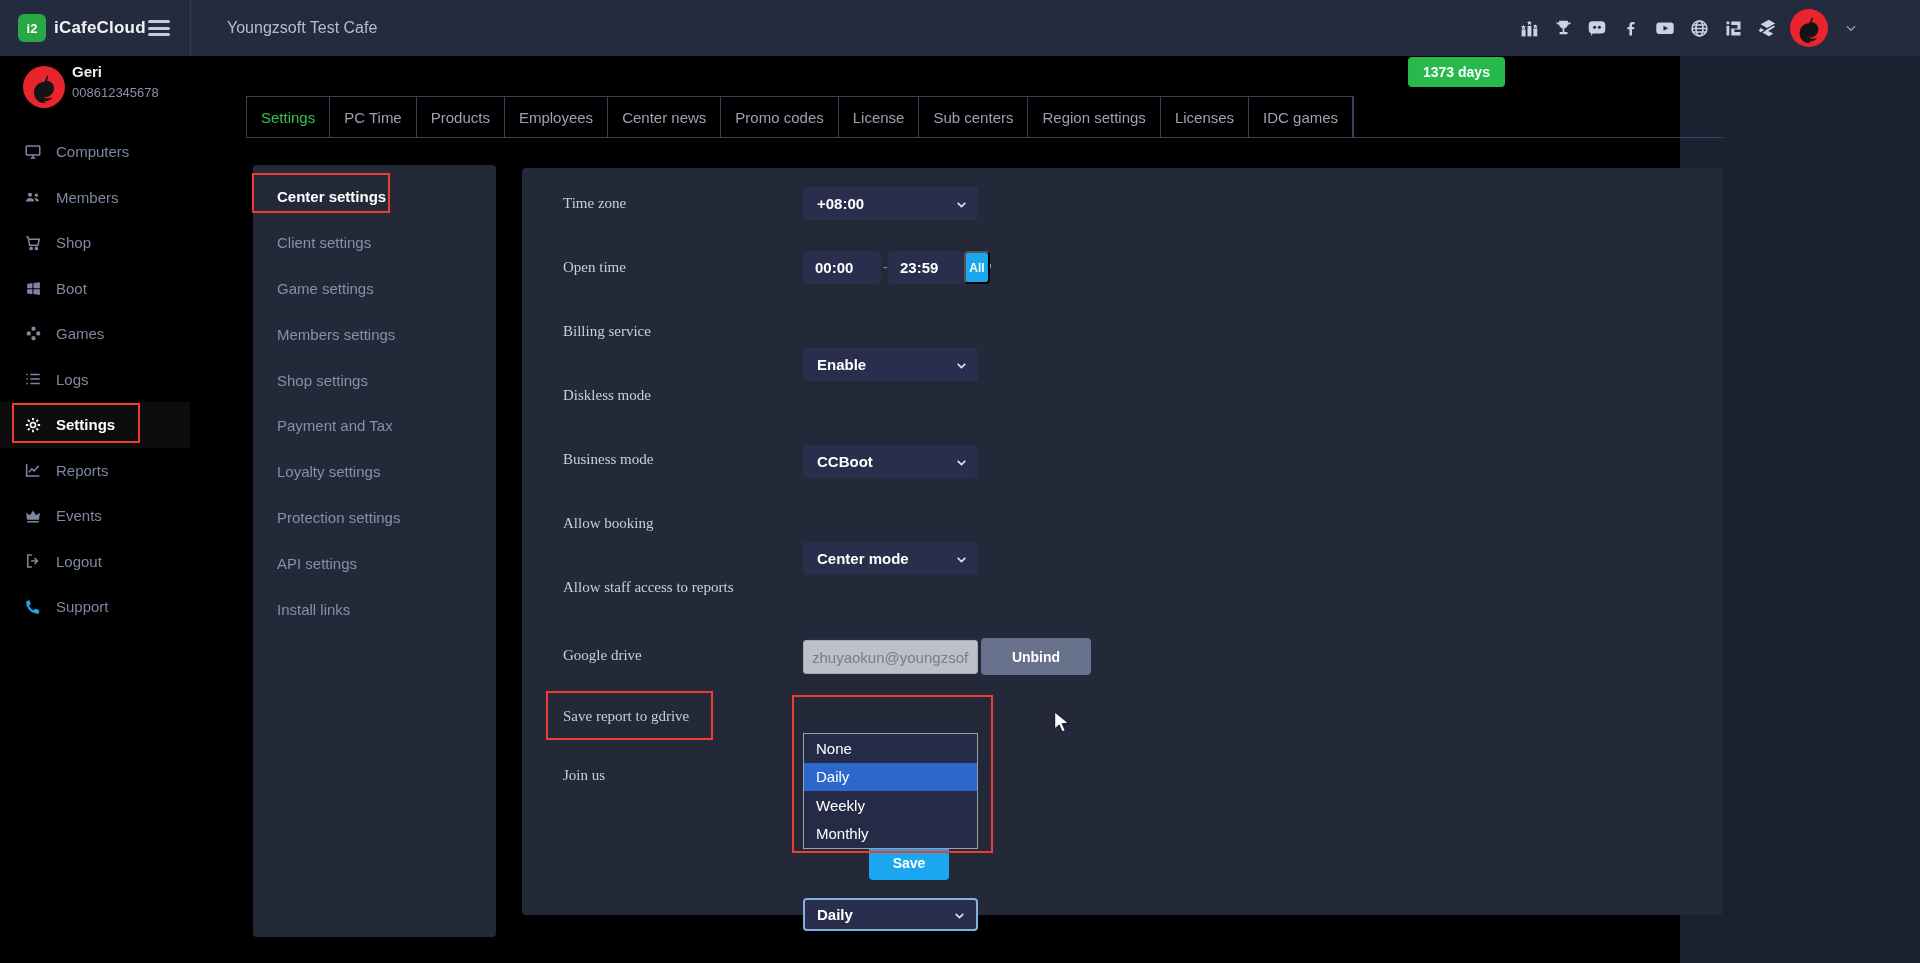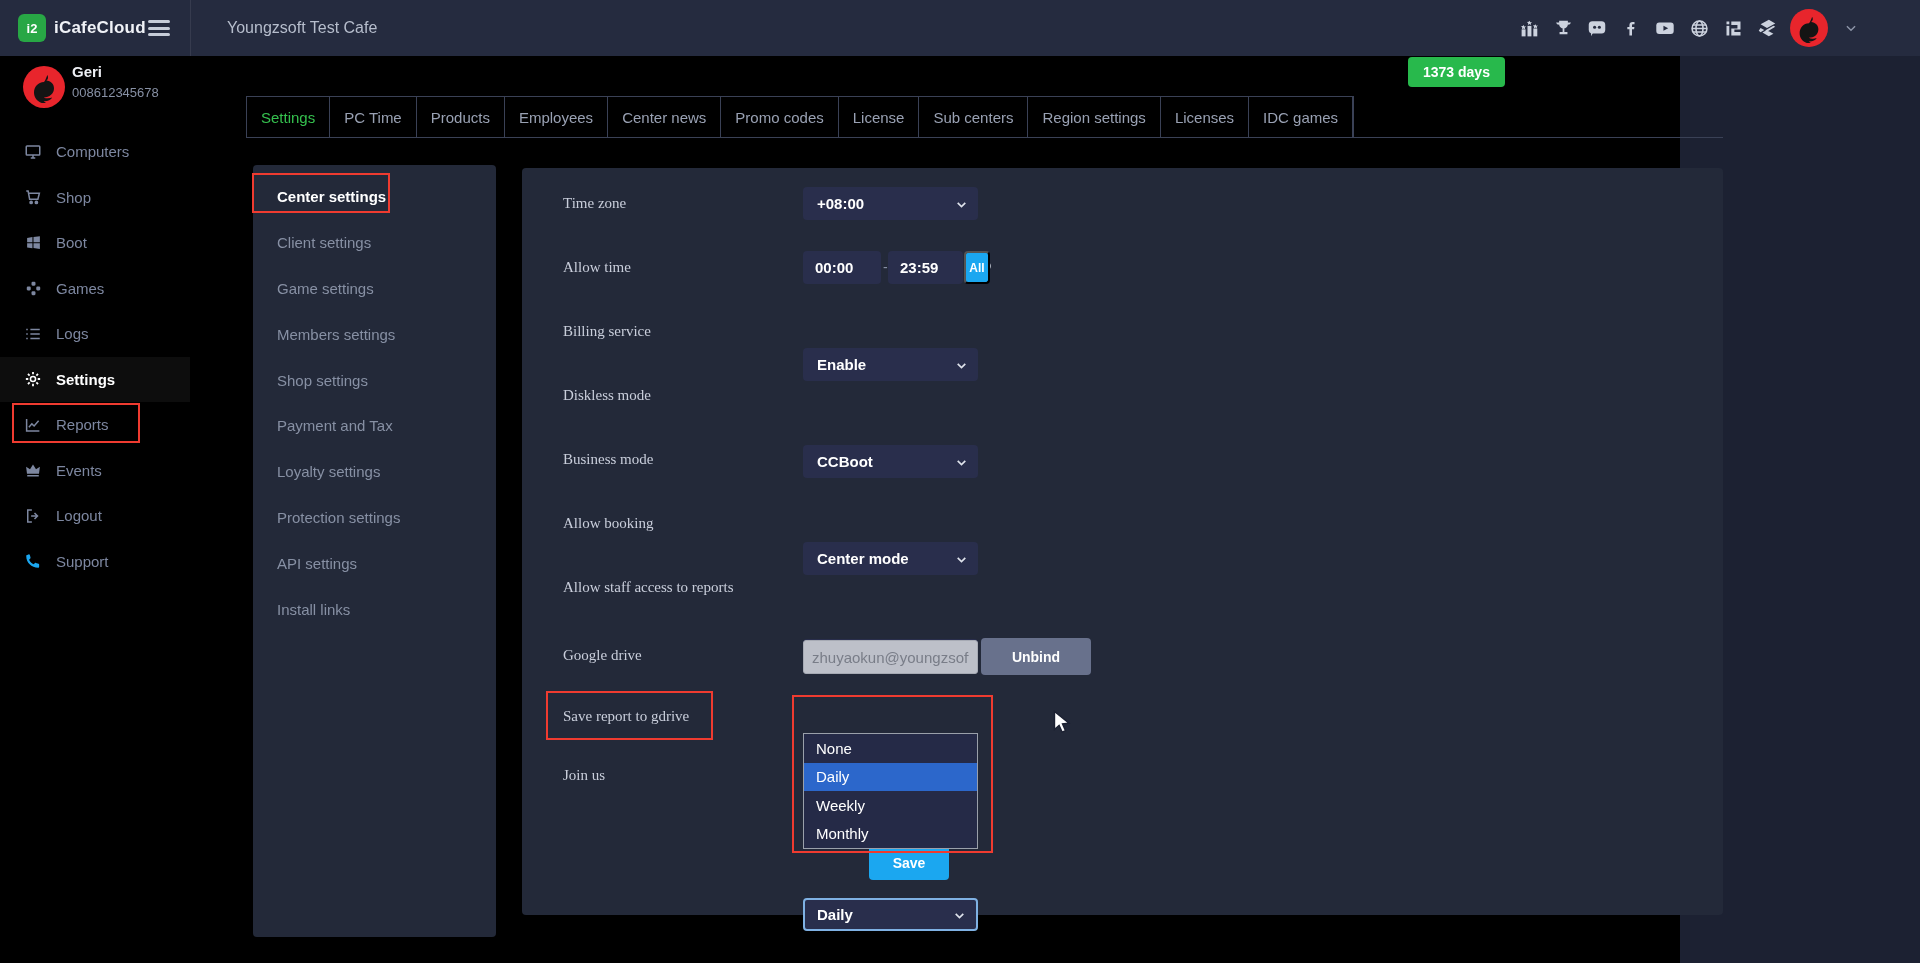--- a/index.html
+++ b/index.html
@@ -173,20 +173,30 @@
       <span class="icn">
           <svg viewBox="0 0 24 24" width="18" height="18" fill="none" stroke="currentColor" stroke-width="2">
             <rect x="3" y="4" width="18" height="12" rx="1"></rect>
             <path d="M9 20h6M12 16v4"></path>
           </svg>
         </span>
       <span>Computers</span>
     </div>
     <div class="side-item">
       <span class="icn">
+          <svg viewBox="0 0 24 24" width="18" height="18" fill="currentColor">
+            <circle cx="8" cy="9" r="2.8"></circle>
+            <circle cx="16.5" cy="9.5" r="2.3"></circle>
+            <path d="M2.5 18c0-3 2.5-4.7 5.5-4.7s5.5 1.7 5.5 4.7zM15 13.6c2.6 0 5 1.5 5 4.1h-4.2c-.3-1.8-1.3-3.2-2.6-4z"></path>
+          </svg>
+        </span>
+      <span>Members</span>
+    </div>
+    <div class="side-item">
+      <span class="icn">
           <svg viewBox="0 0 24 24" width="18" height="18" fill="none" stroke="currentColor" stroke-width="2">
             <path d="M3 4h2.5l2 11h11l2-8H6.2"></path>
             <circle cx="9.5" cy="19.2" r="1.5" fill="currentColor"></circle>
             <circle cx="16.5" cy="19.2" r="1.5" fill="currentColor"></circle>
           </svg>
         </span>
       <span>Shop</span>
     </div>
     <div class="side-item">
       <span class="icn">
@@ -292,21 +302,21 @@
   </div>
 
   <div class="abs flabel" style="left:563px;top:187px;">Time zone</div>
   <div class="abs select" style="left:803px;top:187px;">
     <span>+08:00</span>
     <span class="car"><svg viewBox="0 0 24 24" width="13" height="13" fill="none" stroke="currentColor" stroke-width="3">
           <path d="M5 9l7 7 7-7"></path>
         </svg></span>
   </div>
 
-  <div class="abs flabel" style="left:563px;top:251px;">Allow time</div>
+  <div class="abs flabel" style="left:563px;top:251px;">Open time</div>
   <div class="abs timebox" style="left:803px;top:251px;width:78px;">
     <span>00:00</span>
     <span><svg viewBox="0 0 24 24" width="14" height="14" fill="none" stroke="#cfd4e0" stroke-width="2">
           <circle cx="12" cy="12" r="9"></circle>
           <path d="M12 7v5l3.2 2"></path>
         </svg></span>
   </div>
   <div class="abs dash" style="left:883px;top:259px;">-</div>
   <div class="abs timebox" style="left:888px;top:251px;width:75px;">
     <span>23:59</span>

